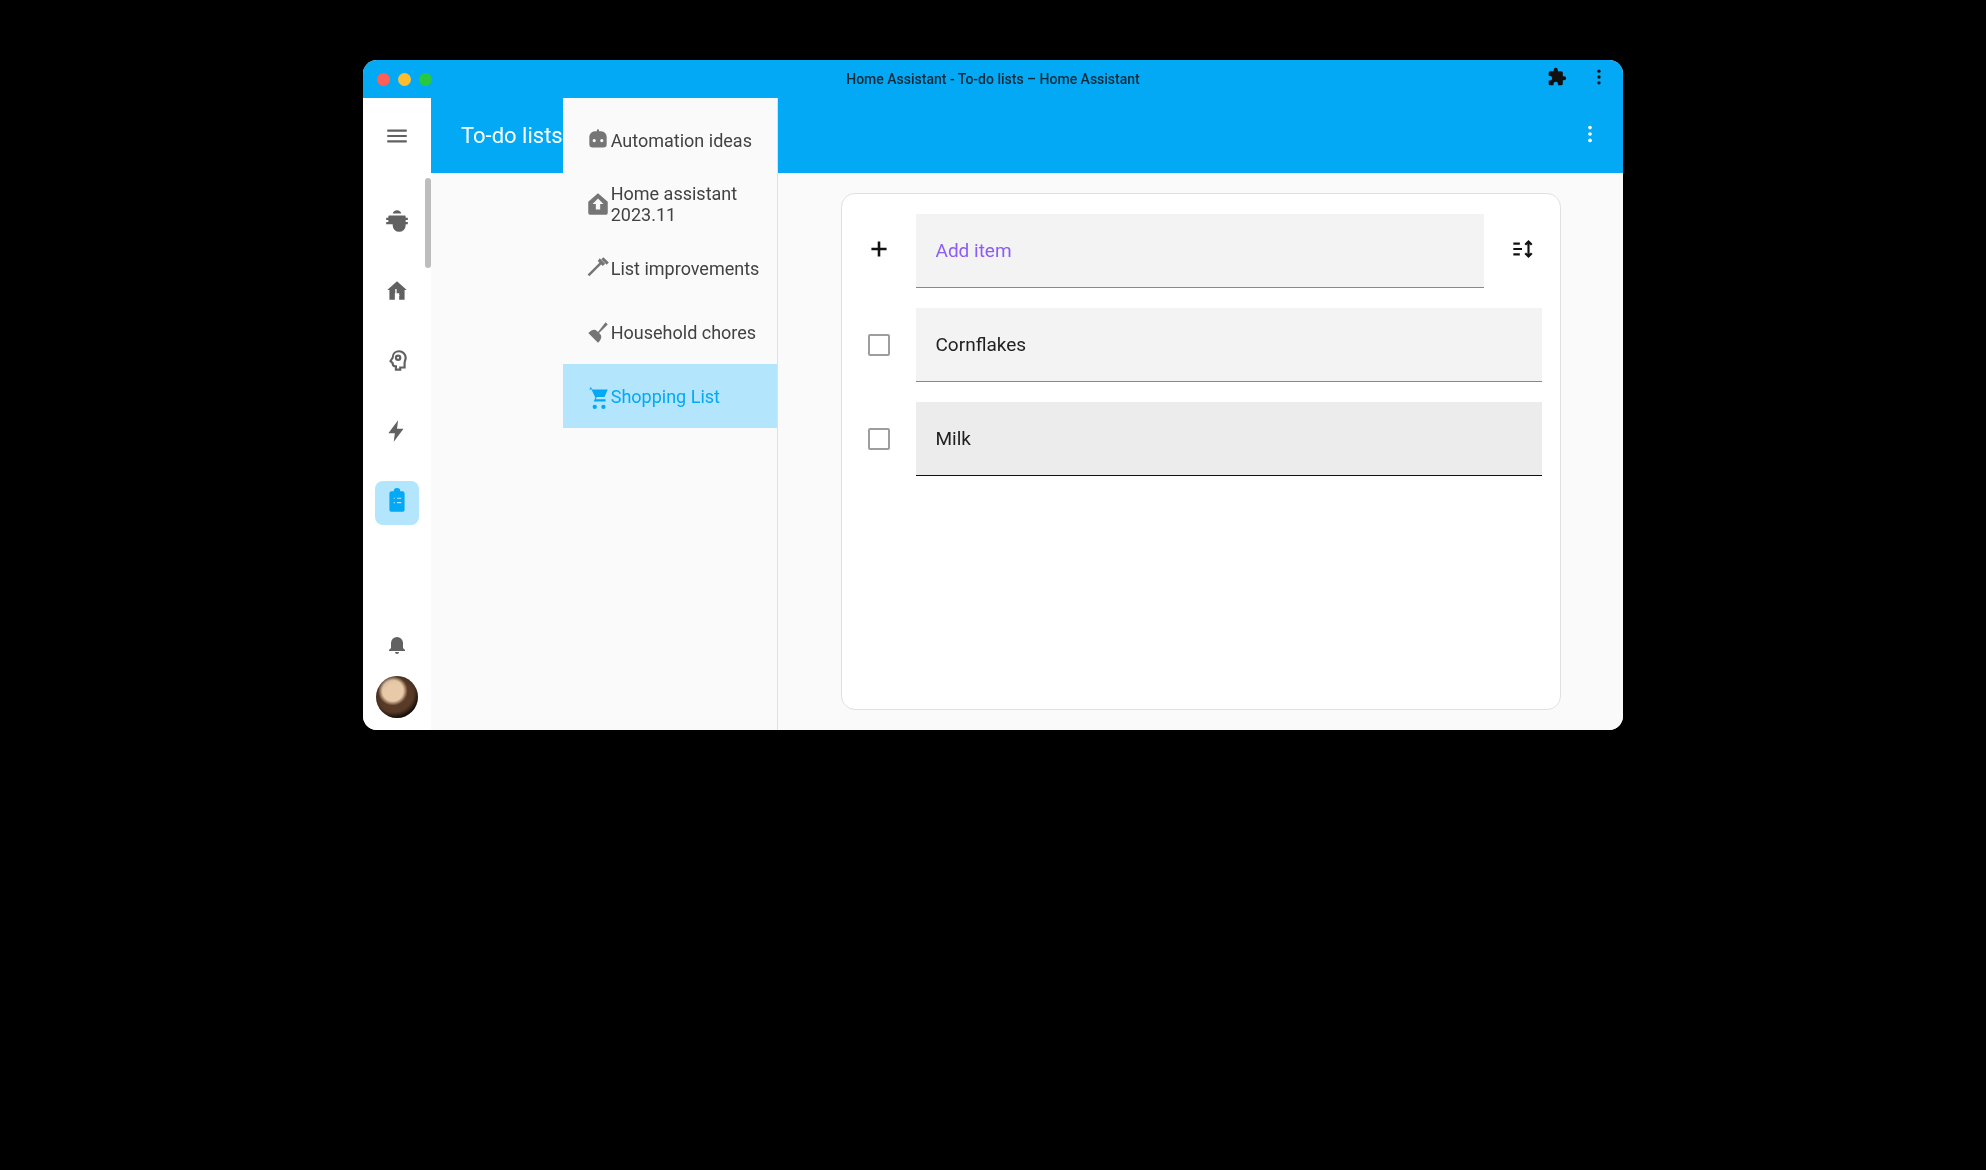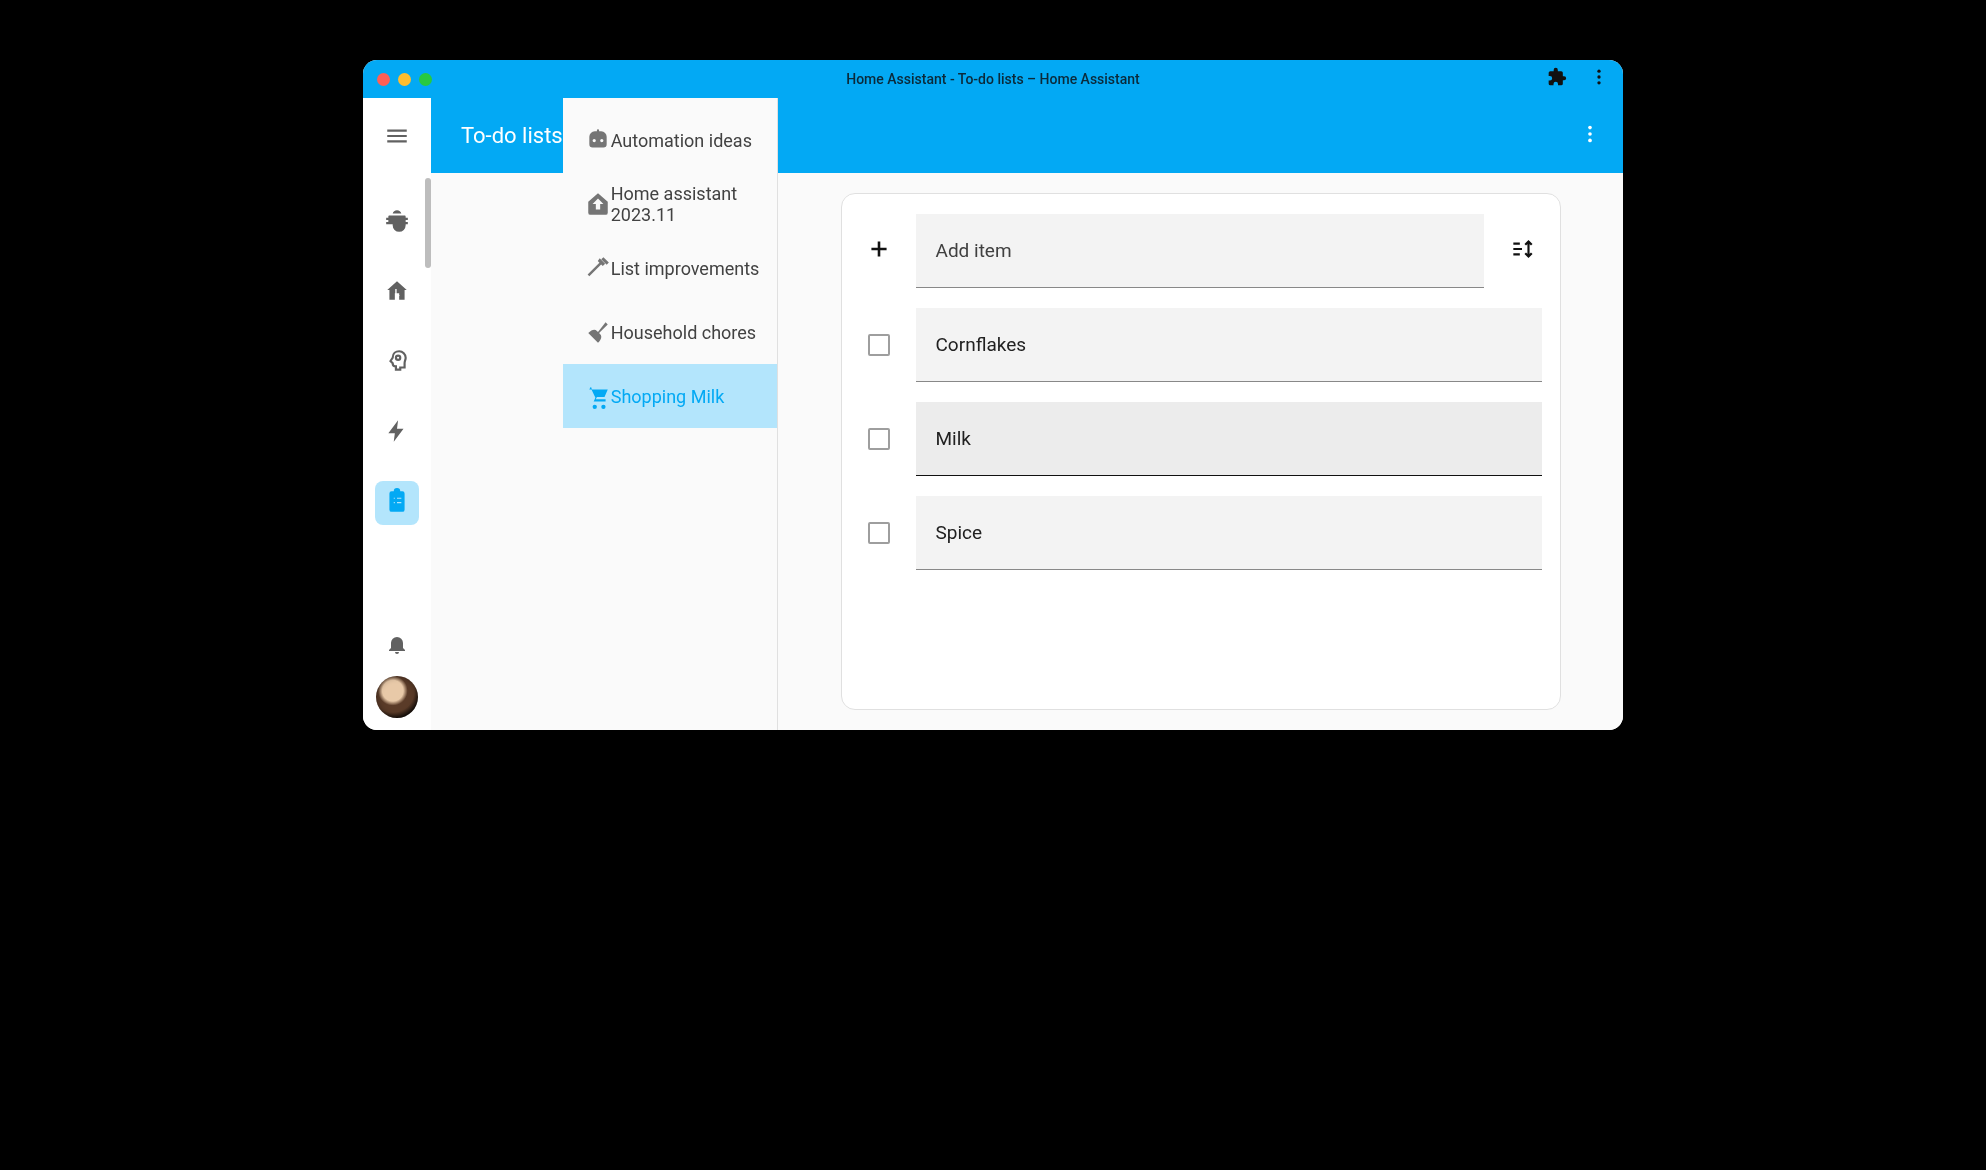--- a/index.html
+++ b/index.html
@@ -213,21 +213,21 @@
     flex: 1;
     background: #f3f3f3;
     height: 74px;
     border-bottom: 1px solid #888;
     display: flex;
     align-items: center;
     padding-left: 20px;
     font-size: 19px;
     color: #212121;
   }
-  .row.add .field { color: #404040; }
+  .row.add .field { color: #8b5cf6; }
   .row.hover .field { background: #ececec; border-bottom-color: #111; }
   .row .trail { width: 40px; display: flex; justify-content: center; }
   .row .trail svg { width: 26px; height: 26px; color: #111; }
 
 </style>
 </head>
 <body>
 
 <div class="window">
 
@@ -349,21 +349,21 @@
               </svg>
           </span>
           <span>Household chores</span>
         </div>
         <div class="list-row active">
           <span class="icn">
             <svg viewBox="0 0 24 24" fill="currentColor">
                 <path d="M7 4h-2l-1 2h2l3.6 7.6L8 17h11v-2H10l1-2h7l3-7H6.4L5.7 4zM9 20a2 2 0 1 0 2 2 2 2 0 0 0-2-2zm8 0a2 2 0 1 0 2 2 2 2 0 0 0-2-2z"></path>
               </svg>
           </span>
-          <span>Shopping Milk</span>
+          <span>Shopping List</span>
         </div>
       </div>
 
     </div>
 
     <div class="main">
       <div class="hdr2">
         <span class="kebab">
           <svg viewBox="0 0 24 24" fill="currentColor">
               <circle cx="12" cy="5" r="2"></circle>
@@ -409,27 +409,19 @@
           <div class="row hover">
             <div class="lead">
                 <div class="chk"></div>
               </div>
             <div class="field">
               <span>Milk</span>
             </div>
           </div>
 
 
-          <div class="row" style="margin-bottom:0">
-            <div class="lead">
-                <div class="chk"></div>
-              </div>
-            <div class="field">
-              <span>Spice</span>
-            </div>
-          </div>
 
         </div>
       </div>
     </div>
 
   </div>
 </div>
 
 </body></html>

